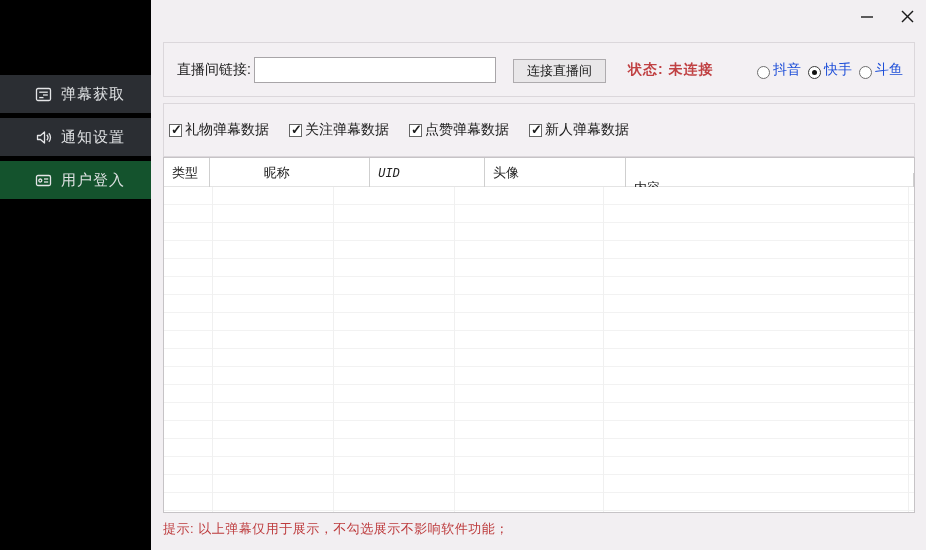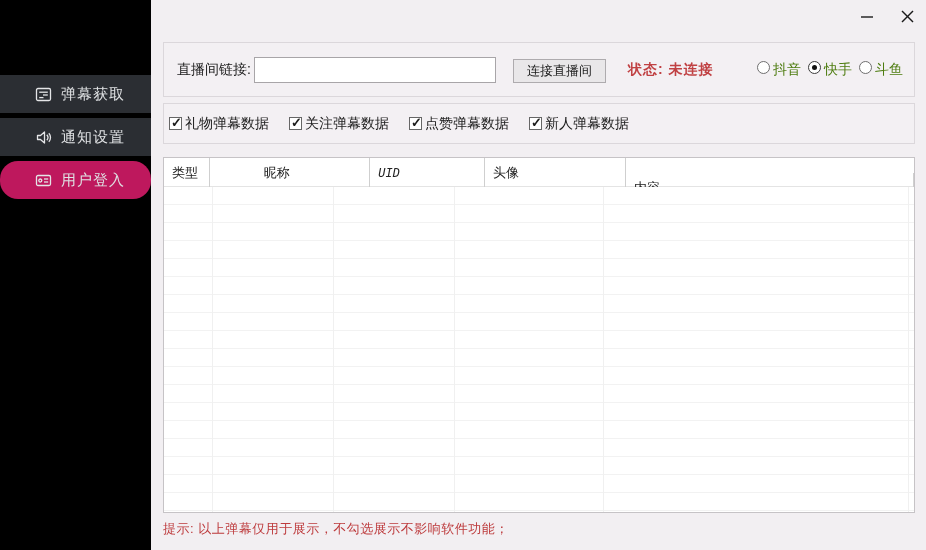--- a/index.html
+++ b/index.html
@@ -28,31 +28,31 @@
     background:#000;
   }
   .side-item {
     position:absolute; left:0; width:151px; height:38px;
     background:#2b2e33; color:#dfe1e3;
     display:flex; align-items:center; padding-left:35px;
     font-size:15px; letter-spacing:1px; cursor:pointer;
   }
   .side-item:nth-of-type(1) { top:75px; }
   .side-item:nth-of-type(2) { top:118px; }
-  .side-item:nth-of-type(3) { top:161px; background:#be185d;border-radius:18px; }
+  .side-item:nth-of-type(3) { top:161px; background:#14532d; }
   .side-icon { width:17px; height:17px; margin-right:9px; flex:0 0 auto; display:flex; align-items:center; }
   .side-icon svg { display:block; }
 
   
   .panel {
     position:absolute; left:163px; width:752px;
     border:1px solid #dbd7db; background:#f3f0f3;
   }
   .panel-conn    { top:42px;  height:55px; }
-  .panel-filters { top:103px; height:41px; display:flex; align-items:center; padding-left:5px; }
+  .panel-filters { top:103px; height:54px; display:flex; align-items:center; padding-left:5px; }
 
   .conn-label {
     position:absolute; left:13px; top:0; height:53px;
     display:flex; align-items:center;
     font-size:14px; color:#1b1b1b;
   }
   .conn-input {
     position:absolute; left:90px; top:14px; width:242px; height:26px;
     border:1px solid #a8a5a8; background:#fff;
     font-size:13px; padding:0 4px; outline:none;
@@ -66,21 +66,21 @@
   }
   .conn-status {
     position:absolute; left:464px; top:0; height:53px;
     display:flex; align-items:center;
     font-size:14px; font-weight:bold; letter-spacing:1px;
   }
   .radio-group {
     position:absolute; left:593px; top:0; height:53px;
     display:flex; align-items:center; gap:7px;
   }
-  .radio { display:flex; align-items:flex-start; gap:3px; font-size:14px; color:#4d7c0f; cursor:pointer; }
+  .radio { display:flex; align-items:flex-end; gap:3px; font-size:14px; color:#1d4ed8; cursor:pointer; }
   .rdot {
     width:13px; height:13px; border:1px solid #6f6f6f; border-radius:50%;
     background:#fff; position:relative; flex:0 0 auto;
   }
   .radio.on .rdot { border-color:#3c3c3c; }
   .radio.on .rdot::after {
     content:""; position:absolute; left:3px; top:3px;
     width:5px; height:5px; border-radius:50%; background:#111;
   }
 

